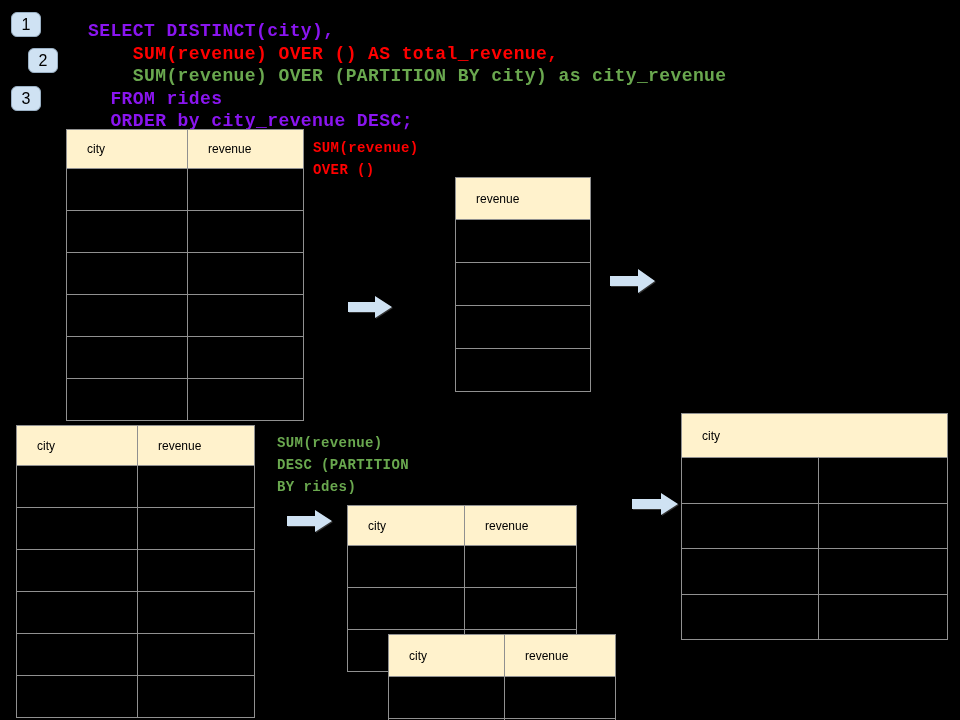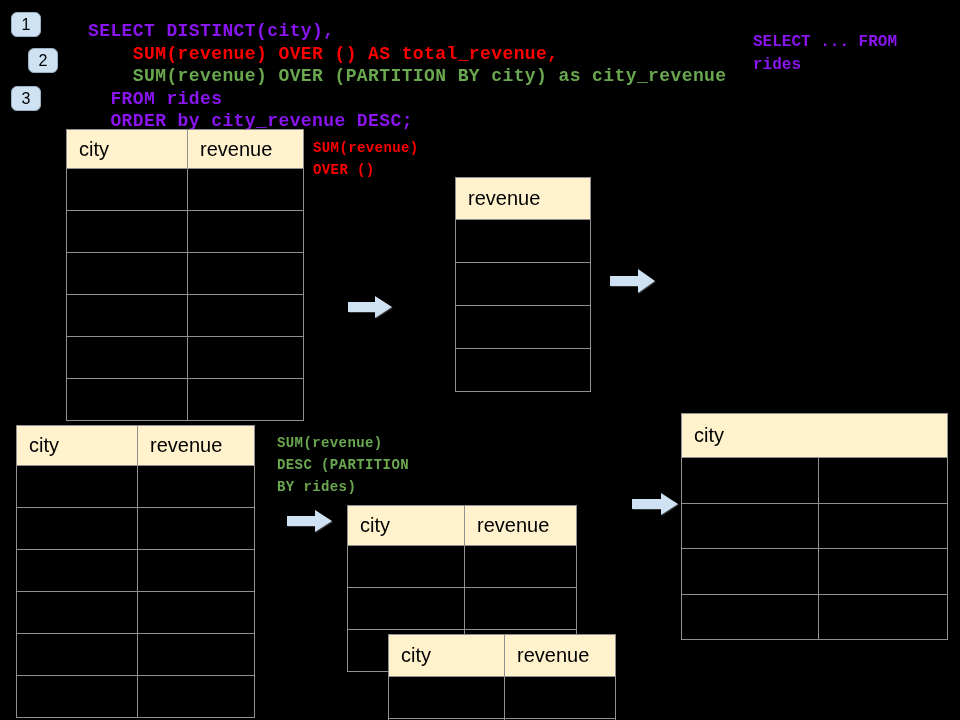--- a/index.html
+++ b/index.html
@@ -25,22 +25,22 @@
   #annotation-over-all{left:313px;top:137px;}
   #annotation-over-partition{left:277px;top:432px;}
   
   .dtable{position:absolute;border:1px solid var(--table_border,#909090);box-sizing:border-box;}
   .trow{display:grid;background:#000;}
   .trow + .trow{border-top:1px solid var(--table_border,#909090);}
   .tcell{overflow:hidden;}
   .tcell + .tcell{border-left:1px solid var(--table_border,#909090);}
   .thead{background:var(--header_fill,#fff2cc);}
   .thead .tcell{
-    display:flex;align-items:center;padding-left:12px;
-    color:#000;font-size:20px;background:var(--header_fill,#fff2cc);
+    display:flex;align-items:center;padding-left:20px;
+    color:#000;font-size:12px;background:var(--header_fill,#fff2cc);
   }
   #table-source-top{left:66px;top:129px;width:238px;}
   #table-source-top .trow{grid-template-columns:120px 1fr;}
   #table-source-top .thead{height:38px;}
   #table-source-top .tbody-row{height:41px;}
 
   #table-total-revenue{left:455px;top:177px;width:136px;}
   #table-total-revenue .trow{grid-template-columns:1fr;}
   #table-total-revenue .thead{height:41px;}
   #table-total-revenue .tbody-row{height:42px;}
@@ -75,21 +75,20 @@
 <body>
 
 <div id="canvas">
 
   <div class="badge" id="badge-1">1</div>
   <div class="badge" id="badge-2">2</div>
   <div class="badge" id="badge-3">3</div>
 
   <div id="sql-code" class="mono"><div style="color: rgb(138, 21, 240);">SELECT DISTINCT(city),</div><div style="color: rgb(255, 0, 0);">    SUM(revenue) OVER () AS total_revenue,</div><div style="color: rgb(106, 168, 79);">    SUM(revenue) OVER (PARTITION BY city) as city_revenue</div><div style="color: rgb(138, 21, 240);">  FROM rides</div><div style="color: rgb(138, 21, 240);">  ORDER by city_revenue DESC;</div></div>
 
-  <div id="annotation-from-rides" class="annotation mono" style="color: rgb(138, 21, 240);"><div>SELECT ... FROM</div><div>rides</div></div>
   <div id="annotation-over-all" class="annotation mono" style="color: rgb(255, 0, 0);"><div>SUM(revenue)</div><div>OVER ()</div></div>
   <div id="annotation-over-partition" class="annotation mono" style="color: rgb(106, 168, 79);"><div>SUM(revenue)</div><div>DESC (PARTITION</div><div>BY rides)</div></div>
 
   <div class="dtable" id="table-source-top">
       <div class="trow thead">
         <div class="tcell">city</div>
         <div class="tcell">revenue</div>
       </div>
       <div class="trow tbody-row">
         <div class="tcell"></div>

